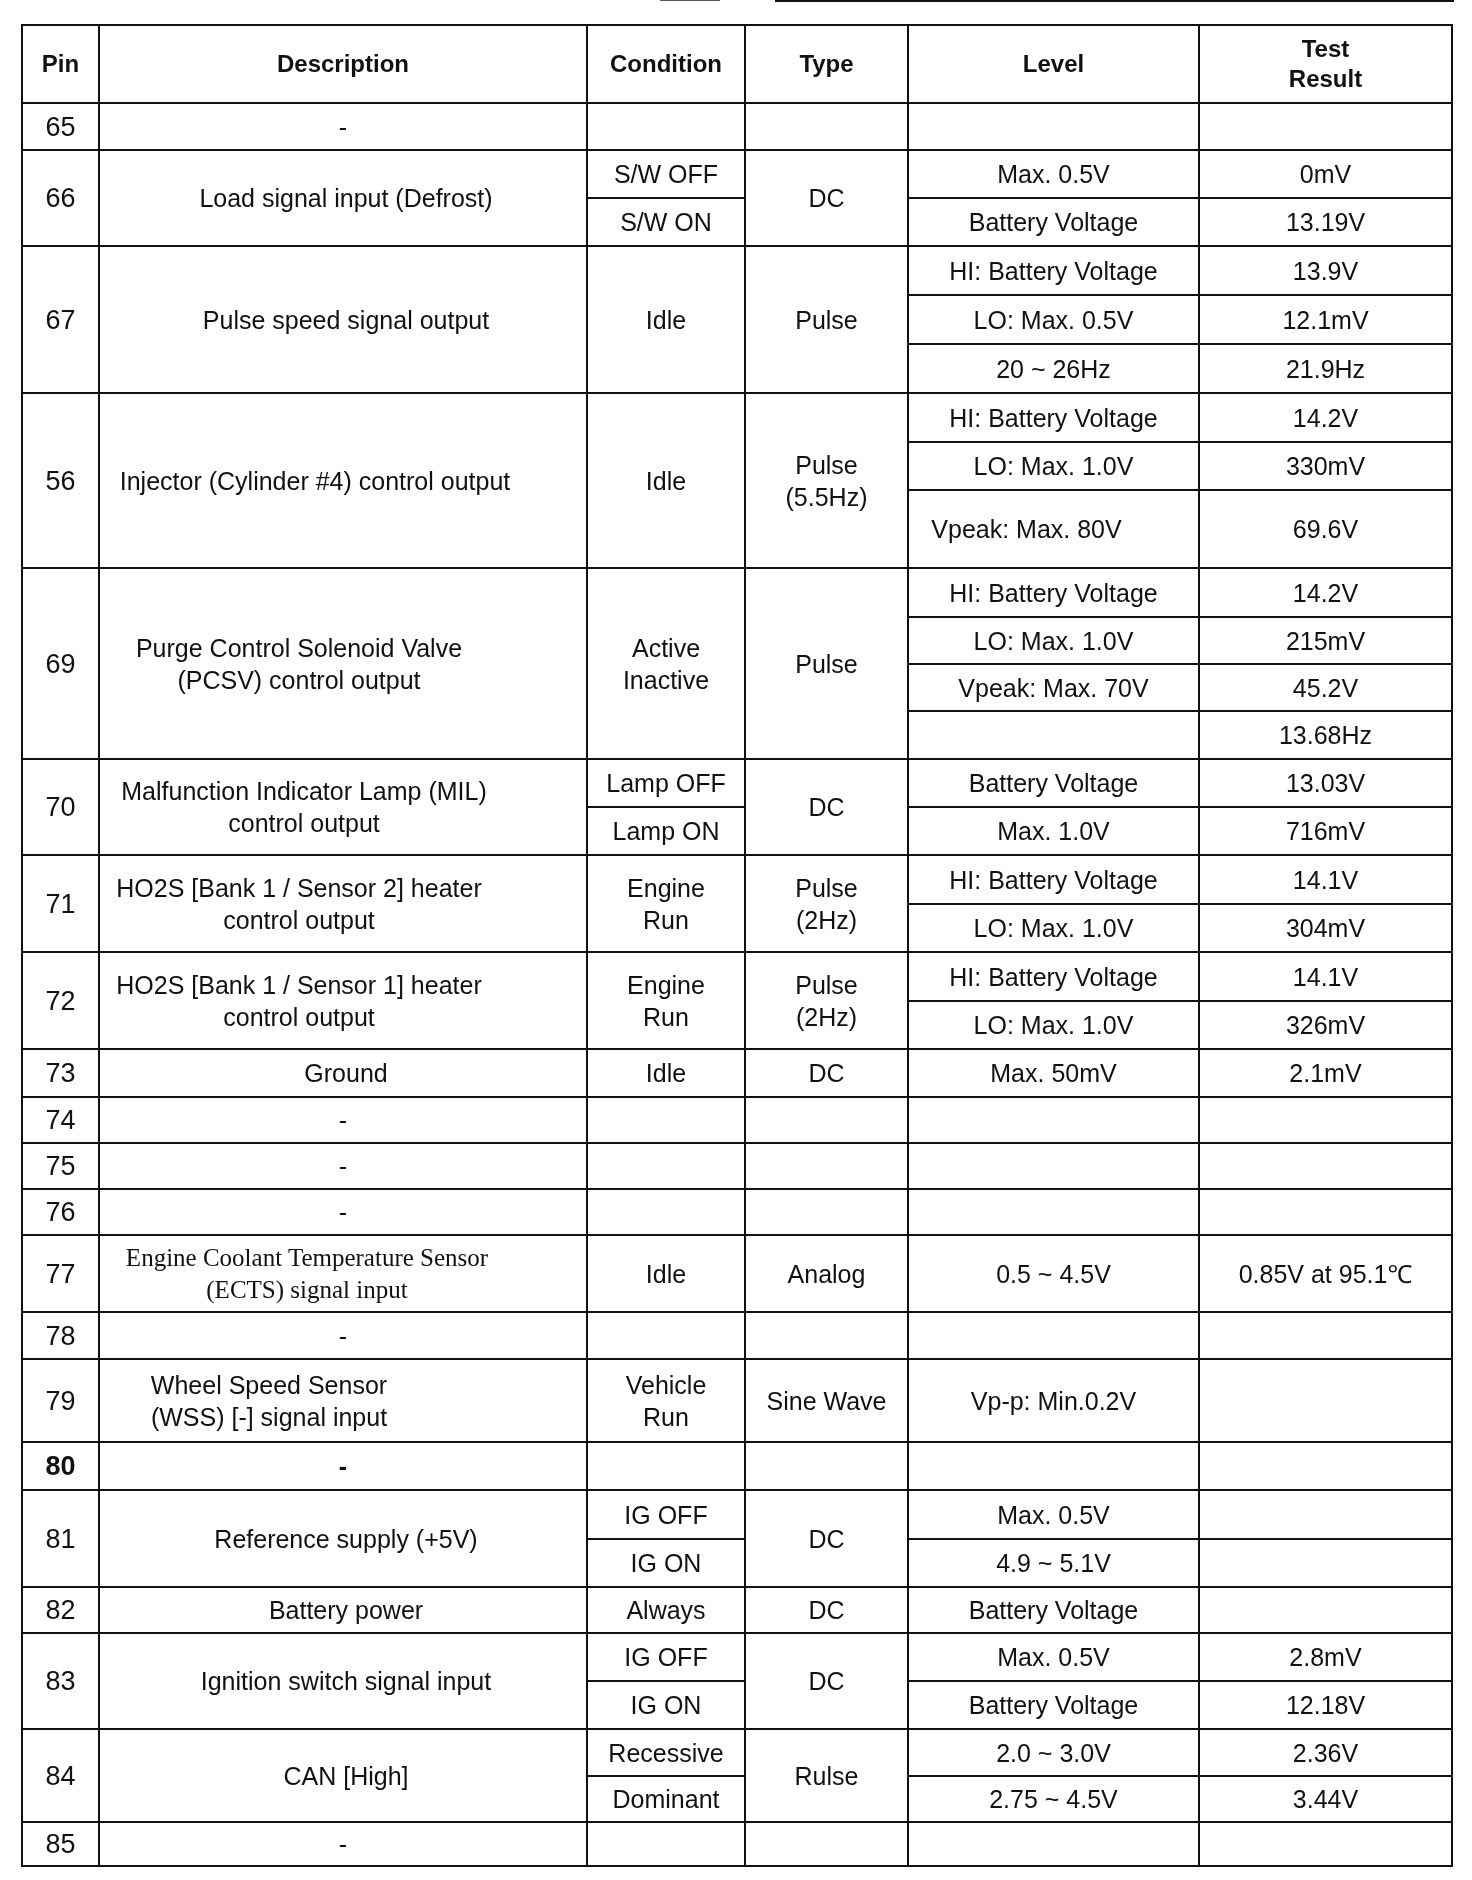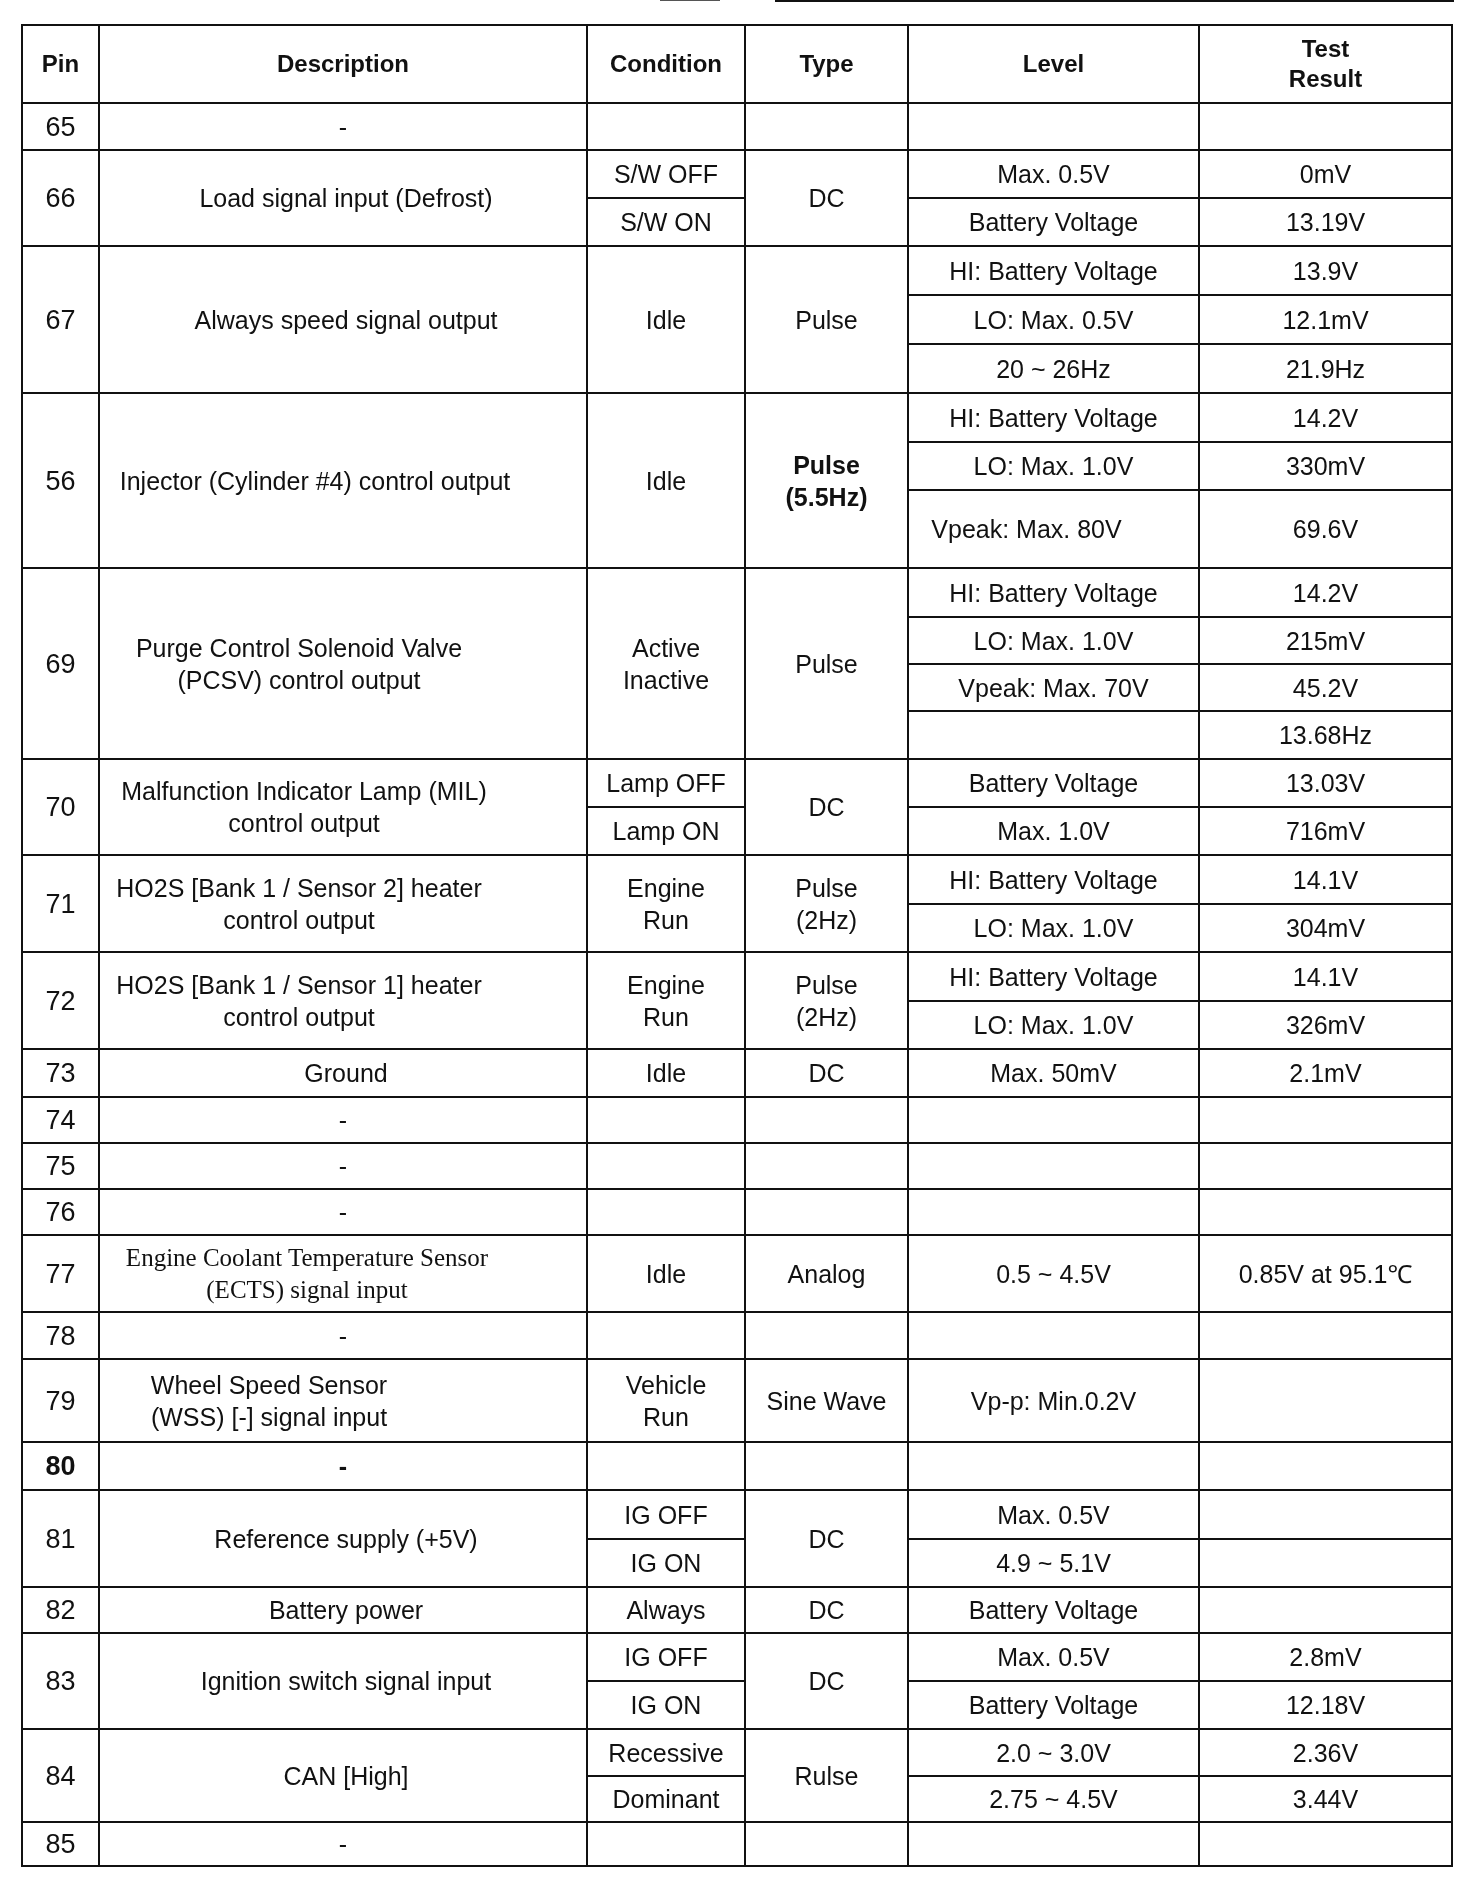--- a/index.html
+++ b/index.html
@@ -56,39 +56,39 @@
         <td>Max.  0.5V</td>
         <td>0mV</td>
       </tr>
       <tr style="height: 48px;">
         <td style="line-height: 32px;">S/W ON</td>
         <td>Battery Voltage</td>
         <td>13.19V</td>
       </tr>
       <tr style="height: 49px;">
         <td class="pin" rowspan="3">67</td>
-        <td class="desc" rowspan="3" style="padding-right: 6px;">Always speed signal output</td>
+        <td class="desc" rowspan="3" style="padding-right: 6px;">Pulse speed signal output</td>
         <td rowspan="3" style="line-height: 32px;">Idle</td>
         <td rowspan="3" style="line-height: 32px;">Pulse</td>
         <td>HI: Battery Voltage</td>
         <td>13.9V</td>
       </tr>
       <tr style="height: 49px;">
         <td>LO: Max.  0.5V</td>
         <td>12.1mV</td>
       </tr>
       <tr style="height: 49px;">
         <td>20 ~ 26Hz</td>
         <td>21.9Hz</td>
       </tr>
       <tr style="height: 49px;">
         <td class="pin" rowspan="3">56</td>
         <td class="desc" rowspan="3" style="padding-right: 68px;">Injector (Cylinder #4) control output</td>
         <td rowspan="3" style="line-height: 32px;">Idle</td>
-        <td rowspan="3" style="line-height: 32px; padding-left: 30px; padding-right: 30px; font-weight: bold;">Pulse (5.5Hz)</td>
+        <td rowspan="3" style="line-height: 32px; padding-left: 30px; padding-right: 30px;">Pulse (5.5Hz)</td>
         <td>HI: Battery Voltage</td>
         <td>14.2V</td>
       </tr>
       <tr style="height: 48px;">
         <td>LO: Max.  1.0V</td>
         <td>330mV</td>
       </tr>
       <tr style="height: 78px;">
         <td style="padding-right: 60px; border-radius: 10px;">Vpeak: Max.  80V</td>
         <td>69.6V</td>

